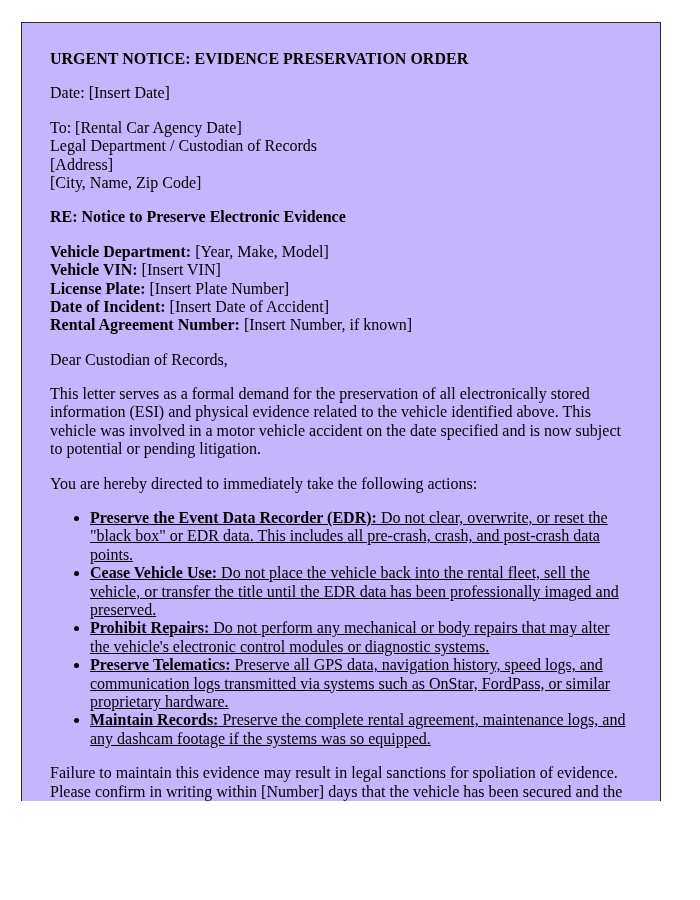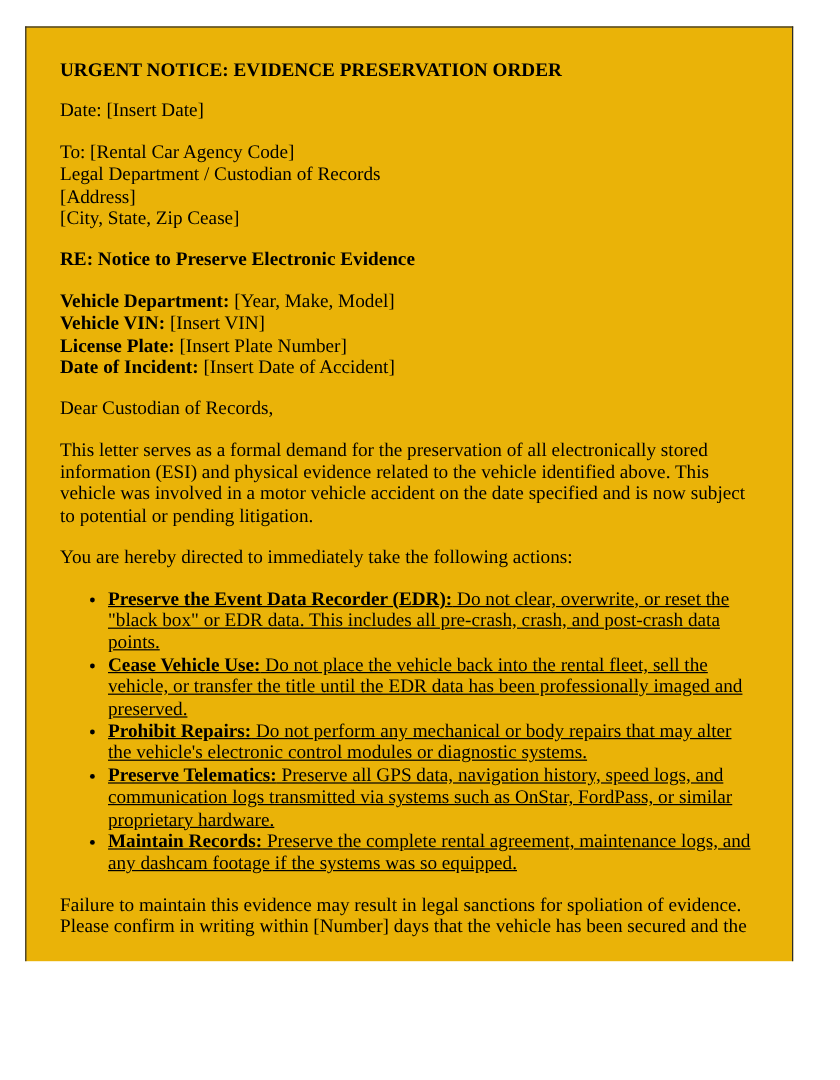--- a/index.html
+++ b/index.html
@@ -14,21 +14,21 @@
     position: absolute;
     left: 21px;
     top: 22px;
     width: 640px;
     height: 779px;
     box-sizing: border-box;
     border: 1px solid #2b2b2b;
     border-bottom: none;
     padding: 27px 28px 0 28px;
     overflow: hidden;
-    background: #eab308;
+    background: #c4b5fd;
     color: #000000;
     font-family: "Liberation Serif", serif;
     font-size: 16px;
     line-height: 1.15;
   }
   .document-frame p {
     margin: 16px 0;
   }
   .document-frame > :first-child {
     margin-top: 0;
@@ -53,33 +53,34 @@
 </head>
 <body>
 
 <div class="document-frame">
 
   <p class="b">URGENT NOTICE: EVIDENCE PRESERVATION ORDER</p>
 
   <p>Date: [Insert Date]</p>
 
   <p>
-    <span class="line">To: [Rental Car Agency Code]</span>
+    <span class="line">To: [Rental Car Agency Date]</span>
     <span class="line">Legal Department / Custodian of Records</span>
     <span class="line">[Address]</span>
-    <span class="line">[City, State, Zip Cease]</span>
+    <span class="line">[City, Name, Zip Code]</span>
   </p>
 
   <p class="b">RE: Notice to Preserve Electronic Evidence</p>
 
   <p>
     <span class="line"><strong>Vehicle Department:</strong><span> [Year, Make, Model]</span></span>
     <span class="line"><strong>Vehicle VIN:</strong><span> [Insert VIN]</span></span>
     <span class="line"><strong>License Plate:</strong><span> [Insert Plate Number]</span></span>
     <span class="line"><strong>Date of Incident:</strong><span> [Insert Date of Accident]</span></span>
+    <span class="line"><strong>Rental Agreement Number:</strong><span> [Insert Number, if known]</span></span>
   </p>
 
   <p>Dear Custodian of Records,</p>
 
   <p>This letter serves as a formal demand for the preservation of all electronically stored information (ESI) and physical evidence related to the vehicle identified above. This vehicle was involved in a motor vehicle accident on the date specified and is now subject to potential or pending litigation.</p>
 
   <p>You are hereby directed to immediately take the following actions:</p>
 
   <ul class="actions">
     <li><strong>Preserve the Event Data Recorder (EDR):</strong><span> Do not clear, overwrite, or reset the "black box" or EDR data. This includes all pre-crash, crash, and post-crash data points.</span></li>

